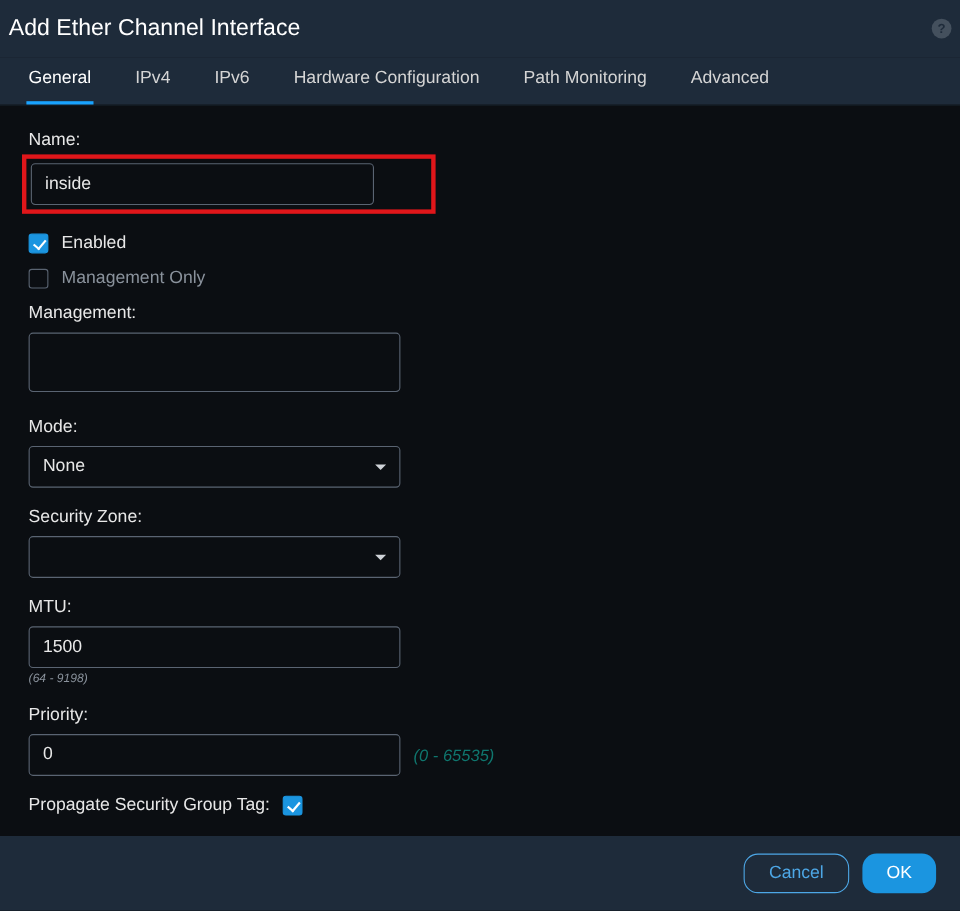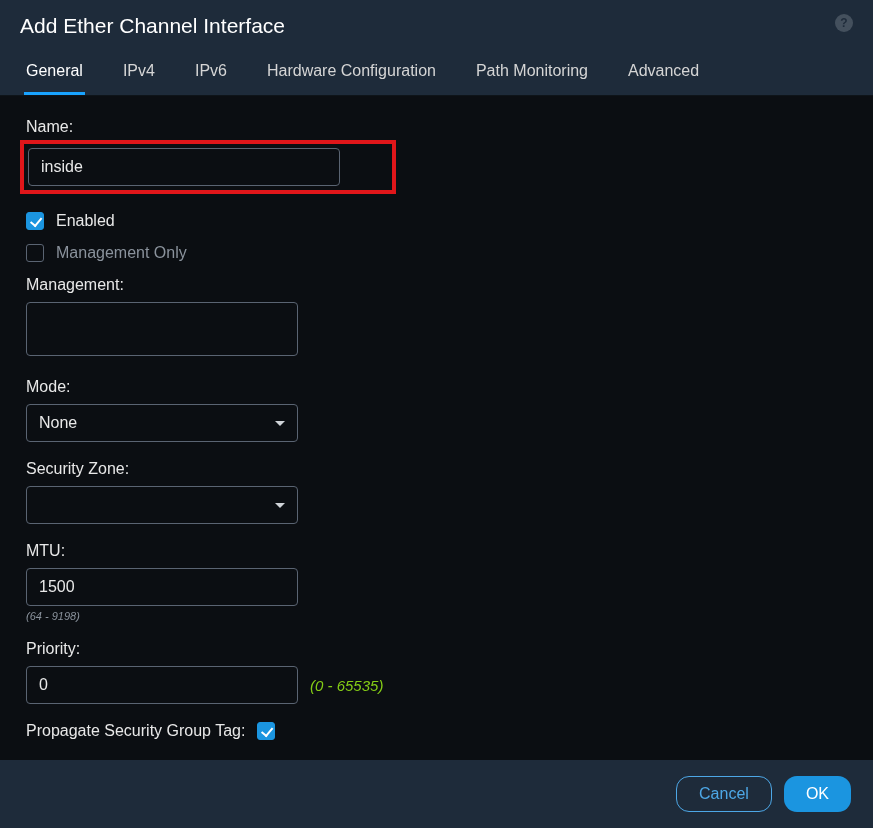--- a/index.html
+++ b/index.html
@@ -8,23 +8,23 @@
     color: #e8e8e8;
     font-family: Arial, Helvetica, sans-serif;
     width: 873px;
     height: 828px;
     display: flex;
     flex-direction: column;
     overflow: hidden;
   }
   .dialog-header {
     background: #1e2b3a;
-    padding: 14px 20px;
-    display: flex;
-    align-items: flex-start;
+    padding: 14px 8px;
+    display: flex;
+    align-items: center;
     justify-content: space-between;
   }
   .dialog-title {
     font-size: 21px;
     font-weight: 400;
     color: #fff;
   }
   .help-icon {
     width: 18px;
     height: 18px;
@@ -77,21 +77,21 @@
     color: #e8e8e8;
     margin-bottom: 8px;
   }
   .text-input, .textarea, .select {
     background: #0b0e12;
     border: 1px solid #5a6472;
     border-radius: 4px;
     color: #e8e8e8;
     font-size: 16px;
     padding: 8px 12px;
-    width: 272px;
+    width: 338px;
     height: 38px;
     outline: none;
   }
   .textarea {
     height: 54px;
     resize: none;
   }
   .select {
     display: flex;
     align-items: center;
@@ -150,21 +150,21 @@
 
   .hint {
     font-size: 11px;
     font-style: italic;
     color: #8a929c;
     margin-top: 4px;
   }
   .inline-hint {
     font-size: 15px;
     font-style: italic;
-    color: #84cc16;
+    color: #0f766e;
     margin-left: 12px;
   }
   .inline-row { display: flex; align-items: center; }
 
   .propagate-row {
     display: flex;
     align-items: center;
     gap: 12px;
     margin-bottom: 18px;
   }

